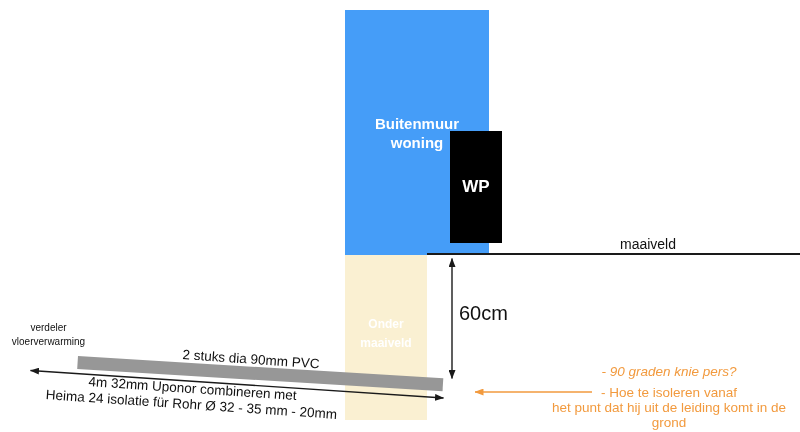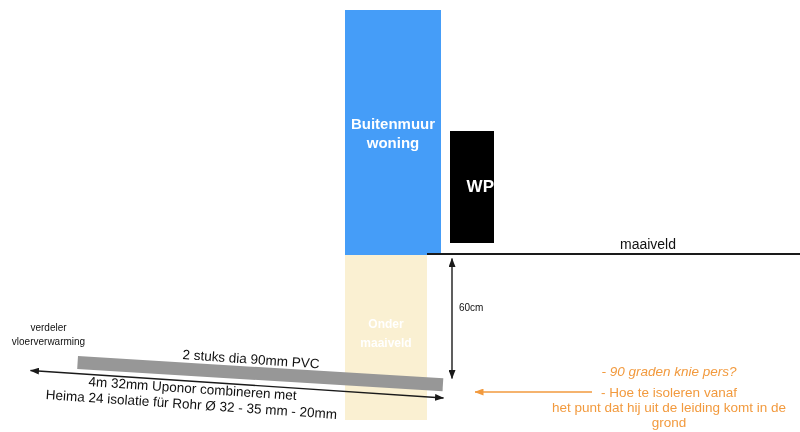--- a/index.html
+++ b/index.html
@@ -4,39 +4,39 @@
 <style>
   html,body{margin:0;padding:0;background:#fff;}
   .canvas{
     position:relative;width:800px;height:432px;background:#ffffff;overflow:hidden;
     font-family:"Liberation Sans",sans-serif;color:#111;
   }
   .abs{position:absolute;}
   .pre{white-space:pre-line;}
 
   
-  .wall{left:345px;top:10px;width:96px;height:245px;background:var(--wall-blue);}
+  .wall{left:345px;top:10px;width:96px;height:245px;background:var(--wall-blue);padding-left:48px;}
   .wall-label{position:absolute;top:104px;left:-6px;right:-6px;text-align:center;
     color:#fff;font-weight:bold;font-size:15px;line-height:19px;}
 
   
   .underground{left:345px;top:255px;width:82px;height:165px;background:var(--underground-beige);}
   .underground-label{position:absolute;top:60px;left:-8px;right:-8px;text-align:center;
     color:#fff;font-weight:bold;font-size:12px;line-height:19px;}
 
   
-  .wp{left:450px;top:131px;width:44px;height:112px;background:var(--heat-pump-black);
-    display:flex;align-items:center;justify-content:flex-end;color:#fff;font-weight:bold;font-size:17px;}
+  .wp{left:450px;top:131px;width:52px;height:112px;background:var(--heat-pump-black);
+    display:flex;align-items:center;justify-content:center;color:#fff;font-weight:bold;font-size:17px;}
 
   
   .ground-line{left:427px;top:253px;width:373px;height:2px;background:var(--line-black);}
   .ground-label{left:598px;top:236px;width:100px;text-align:center;font-size:14px;}
 
   
-  .depth-label{left:459px;top:302px;font-size:10px;}
+  .depth-label{left:459px;top:302px;font-size:20px;}
 
   
   .pipe{left:78px;top:356px;width:366px;height:13px;background:var(--pipe-gray);
     transform:rotate(3.5deg);transform-origin:left top;}
   .pipe-label{left:183px;top:347px;font-size:13.5px;transform:rotate(3.9deg);
     transform-origin:left top;white-space:nowrap;}
   .pipe-run-label{left:46px;top:381px;width:292px;text-align:center;font-size:13.5px;
     line-height:16px;transform:rotate(3.9deg);}
 
   

